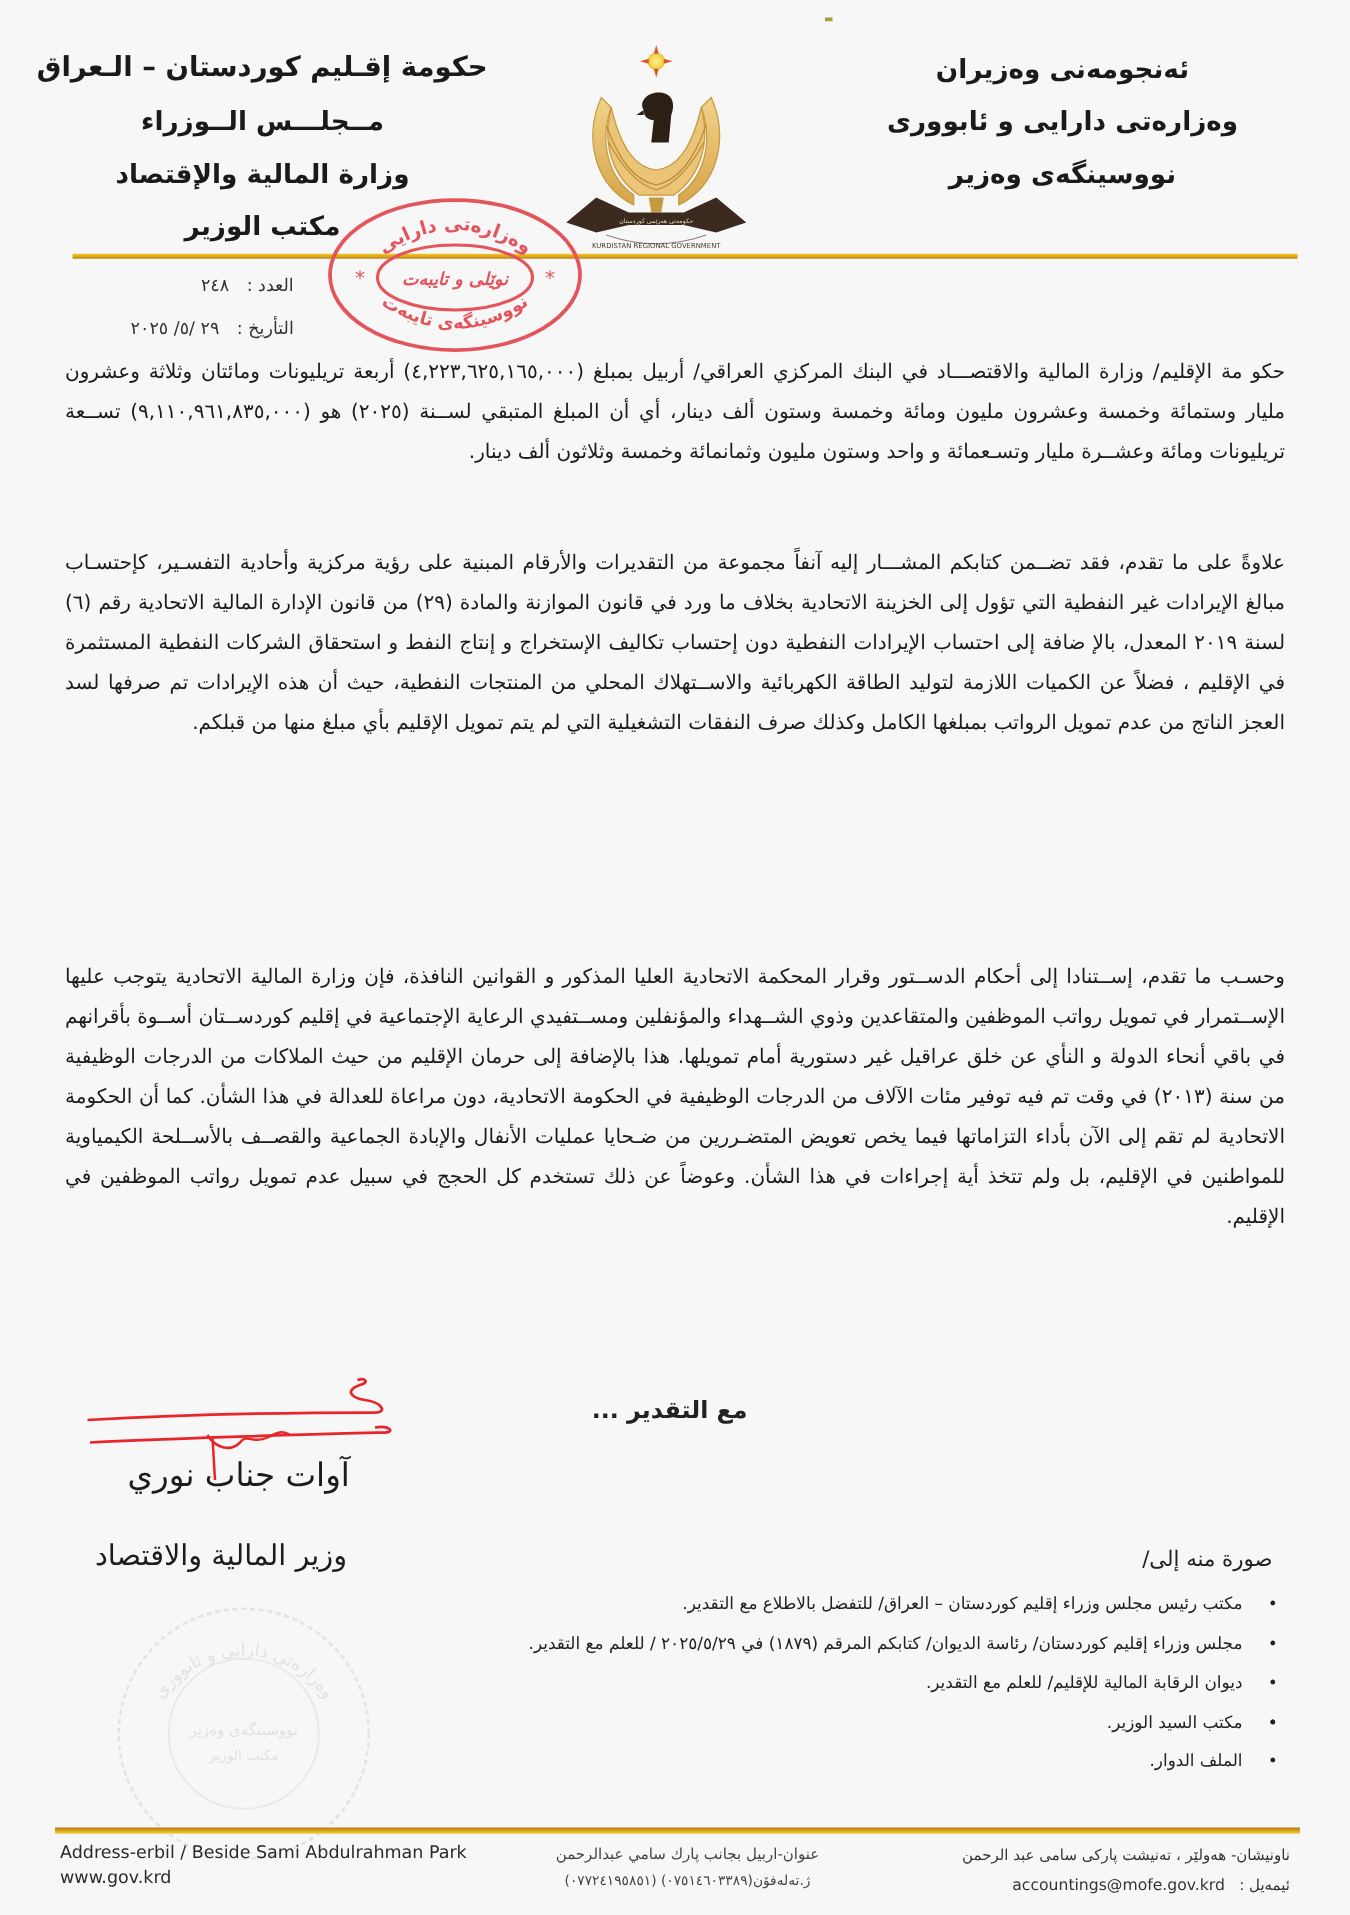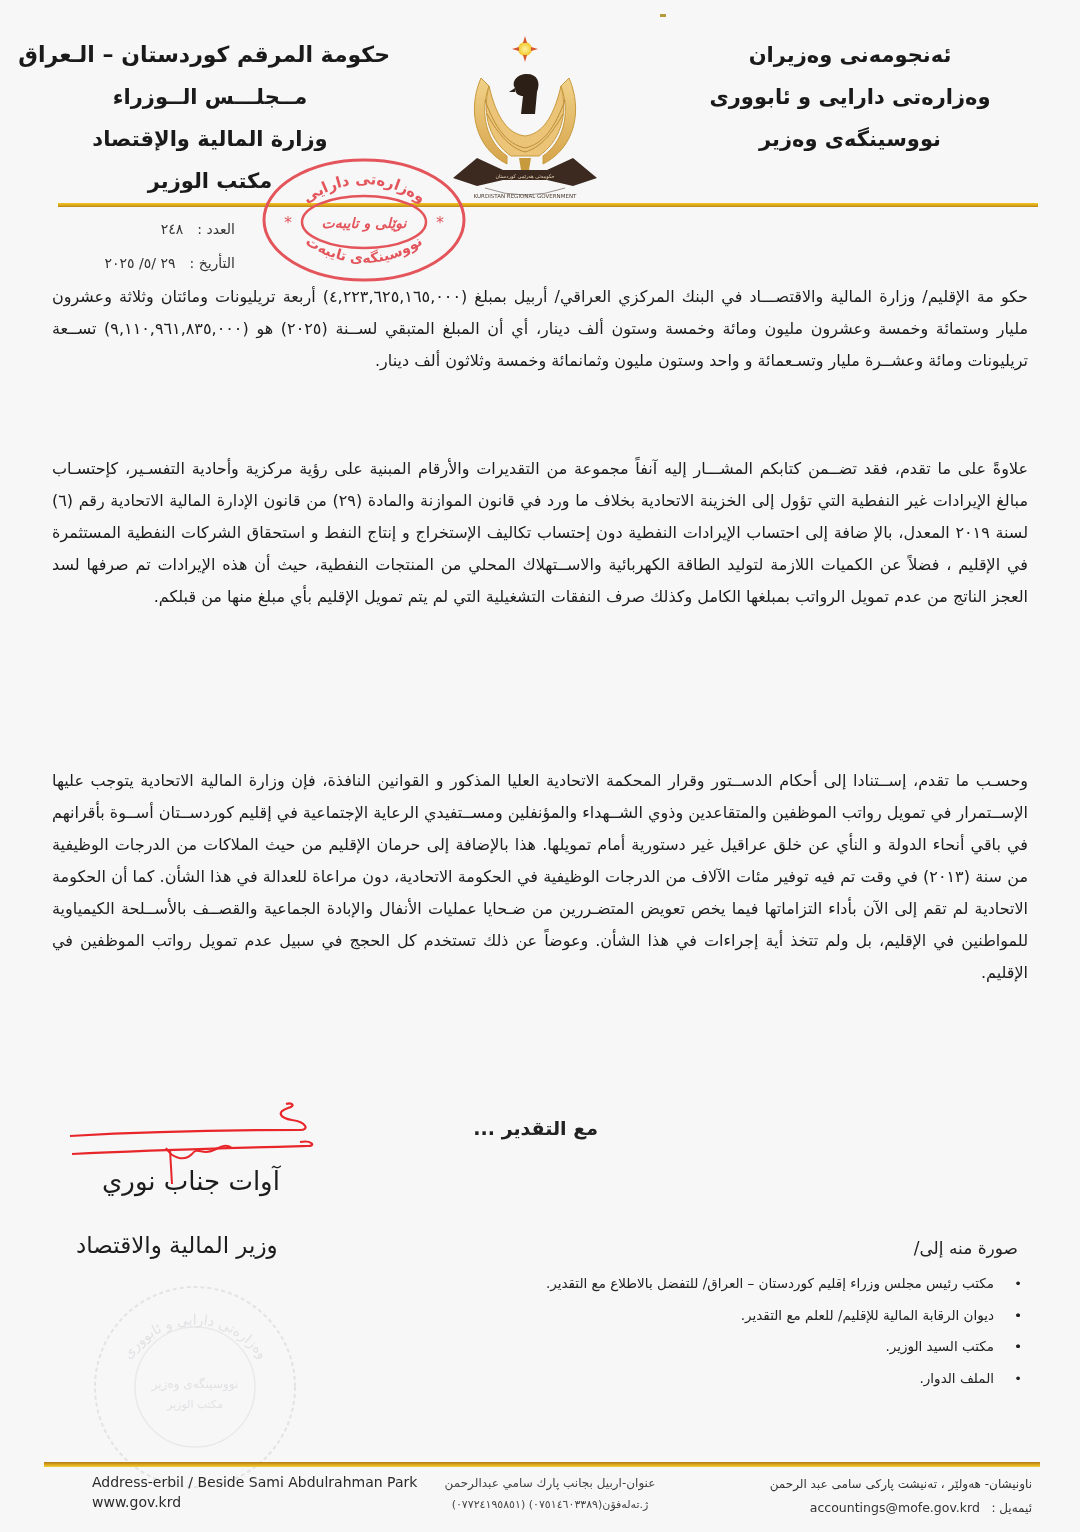--- a/index.html
+++ b/index.html
@@ -32,39 +32,39 @@
   .body-text p { margin: 0; }
   .regards { right: 482px; top: 1117px; direction: rtl; font-size: 19px; font-weight: bold; color: #222; }
   .signer-name { left: 102px; top: 1166px; direction: rtl; font-size: 26px; font-weight: normal; color: #1c1c1c; }
   .signer-title { left: 76px; top: 1232px; direction: rtl; font-size: 23px; font-weight: normal; color: #1c1c1c; }
   .signature { left: 60px; top: 1100px; width: 260px; height: 90px; }
   .cc-title { right: 62px; top: 1238px; direction: rtl; font-size: 17px; font-weight: normal; color: #222; }
   .cc-list { right: 58px; top: 1268px; direction: rtl; margin: 0; padding: 0; list-style: none; font-size: 13.5px; color: #222; }
   .cc-list li { line-height: 31.5px; white-space: nowrap; position: relative; padding-right: 28px; }
   .cc-list li .bullet { position: absolute; right: 0; top: 0; font-size: 13px; }
   .emboss { left: 88px; top: 1280px; width: 215px; height: 215px; opacity: 0.55; }
-  .foot-left { left: 48px; top: 1472px; font-family: "DejaVu Sans", sans-serif; font-size: 14px; line-height: 20px; color: #2a2a2a; margin-left: 44px; }
+  .foot-left { left: 48px; top: 1472px; font-family: "DejaVu Sans", sans-serif; font-size: 14px; line-height: 20px; color: #2a2a2a; }
   .foot-mid { left: 420px; top: 1472px; width: 260px; direction: rtl; text-align: center; font-size: 11px; line-height: 22px; color: #444; }
   .foot-right { right: 48px; top: 1472px; direction: rtl; font-size: 12px; line-height: 24px; color: #333; }
   .foot-right .email { font-family: "DejaVu Sans", sans-serif; font-size: 12.5px; }
   .scan-mark { left: 660px; top: 14px; width: 6px; height: 3px; background: #b49a3a; }
 </style>
 </head>
 <body>
 
 <div class="abs scan-mark"></div>
 
 <div class="abs hdr hdr-right">
   <div class="line">ئەنجومەنی وەزیران</div>
   <div class="line">وەزارەتی دارایی و ئابووری</div>
   <div class="line">نووسینگەی وەزیر</div>
 </div>
 
 <div class="abs hdr hdr-left">
-  <div class="line first">حكومة المرقم كوردستان – الـعراق</div>
+  <div class="line first">حكومة إقـليم كوردستان – الـعراق</div>
   <div class="line">مــجلـــس الــوزراء</div>
   <div class="line">وزارة المالية والإقتصاد</div>
   <div class="line">مكتب الوزير</div>
 </div>
 
 <div class="abs emblem">
   <svg width="160" height="175" viewBox="0 0 160 175">
     <defs>
       <radialGradient id="sunG" cx="50%" cy="50%" r="50%">
         <stop offset="0%" stop-color="#fff2a0"></stop>
@@ -125,21 +125,21 @@
     <text x="174" y="70" font-family="DejaVu Sans, sans-serif" font-size="16" fill="#e4555b">*</text>
     <text font-family="DejaVu Sans, sans-serif" font-size="14" font-weight="bold" fill="#e4555b">
       <textPath href="#stampBot" startOffset="50%" text-anchor="middle">نووسینگەی تایبەت</textPath>
     </text>
   </svg>
 </div>
 
 <div class="abs body-text" style="top:281px;">
   <p>حكو مة الإقليم/ وزارة المالية والاقتصـــاد في البنك المركزي العراقي/ أربيل بمبلغ (٤,٢٢٣,٦٢٥,١٦٥,٠٠٠) أربعة تريليونات ومائتان وثلاثة وعشرون مليار وستمائة وخمسة وعشرون مليون ومائة وخمسة وستون ألف دينار، أي أن المبلغ المتبقي لســنة (٢٠٢٥) هو (٩,١١٠,٩٦١,٨٣٥,٠٠٠) تســعة تريليونات ومائة وعشــرة مليار وتسـعمائة و واحد وستون مليون وثمانمائة وخمسة وثلاثون ألف دينار.</p>
 </div>
-<div class="abs body-text" style="top:453px;">
+<div class="abs body-text" style="top:434px;">
   <p>علاوةً على ما تقدم، فقد تضــمن كتابكم المشـــار إليه آنفاً مجموعة من التقديرات والأرقام المبنية على رؤية مركزية وأحادية التفسـير، كإحتسـاب مبالغ الإيرادات غير النفطية التي تؤول إلى الخزينة الاتحادية بخلاف ما ورد في قانون الموازنة والمادة (٢٩) من قانون الإدارة المالية الاتحادية رقم (٦) لسنة ٢٠١٩ المعدل، بالإ ضافة إلى احتساب الإيرادات النفطية دون إحتساب تكاليف الإستخراج و إنتاج النفط و استحقاق الشركات النفطية المستثمرة في الإقليم ، فضلاً عن الكميات اللازمة لتوليد الطاقة الكهربائية والاســتهلاك المحلي من المنتجات النفطية، حيث أن هذه الإيرادات تم صرفها لسد العجز الناتج من عدم تمويل الرواتب بمبلغها الكامل وكذلك صرف النفقات التشغيلية التي لم يتم تمويل الإقليم بأي مبلغ منها من قبلكم.</p>
 </div>
 <div class="abs body-text" style="top:765px;">
   <p>وحسـب ما تقدم، إســتنادا إلى أحكام الدســتور وقرار المحكمة الاتحادية العليا المذكور و القوانين النافذة، فإن وزارة المالية الاتحادية يتوجب عليها الإســتمرار في تمويل رواتب الموظفين والمتقاعدين وذوي الشــهداء والمؤنفلين ومســتفيدي الرعاية الإجتماعية في إقليم كوردســتان أســوة بأقرانهم في باقي أنحاء الدولة و النأي عن خلق عراقيل غير دستورية أمام تمويلها. هذا بالإضافة إلى حرمان الإقليم من حيث الملاكات من الدرجات الوظيفية من سنة (٢٠١٣) في وقت تم فيه توفير مئات الآلاف من الدرجات الوظيفية في الحكومة الاتحادية، دون مراعاة للعدالة في هذا الشأن. كما أن الحكومة الاتحادية لم تقم إلى الآن بأداء التزاماتها فيما يخص تعويض المتضـررين من ضـحايا عمليات الأنفال والإبادة الجماعية والقصــف بالأســلحة الكيمياوية للمواطنين في الإقليم، بل ولم تتخذ أية إجراءات في هذا الشأن. وعوضاً عن ذلك تستخدم كل الحجج في سبيل عدم تمويل رواتب الموظفين في الإقليم.</p>
 </div>
 
 <div class="abs regards">مع التقدير ...</div>
 
 <div class="abs signature">
   <svg width="260" height="90" viewBox="0 0 260 90">
@@ -162,21 +162,21 @@
       <textPath href="#embTop" startOffset="50%" text-anchor="middle">وەزارەتی دارایی و ئابووری</textPath>
     </text>
     <text x="107" y="108" font-family="DejaVu Sans, sans-serif" font-size="12" fill="#cfcfd2" text-anchor="middle">نووسینگەی وەزیر</text>
     <text x="107" y="128" font-family="DejaVu Sans, sans-serif" font-size="11" fill="#cfcfd2" text-anchor="middle">مكتب الوزير</text>
   </svg>
 </div>
 
 <div class="abs cc-title">صورة منه إلى/</div>
 <ul class="abs cc-list">
   <li><span class="bullet">•</span><span>مكتب رئيس مجلس وزراء إقليم كوردستان – العراق/ للتفضل بالاطلاع مع التقدير.</span></li>
-  <li><span class="bullet">•</span></li>
+  <li><span class="bullet">•</span><span>مجلس وزراء إقليم كوردستان/ رئاسة الديوان/ كتابكم المرقم (١٨٧٩) في ٢٠٢٥/٥/٢٩ / للعلم مع التقدير.</span></li>
   <li><span class="bullet">•</span><span>ديوان الرقابة المالية للإقليم/ للعلم مع التقدير.</span></li>
   <li><span class="bullet">•</span></li>
   <li><span class="bullet">•</span><span>مكتب السيد الوزير.</span></li>
   <li><span class="bullet">•</span><span>الملف الدوار.</span></li>
 </ul>
 
 <div class="abs gold-rule bottom"></div>
 
 <div class="abs foot-left">
   <div>Address-erbil / Beside Sami Abdulrahman Park</div>

